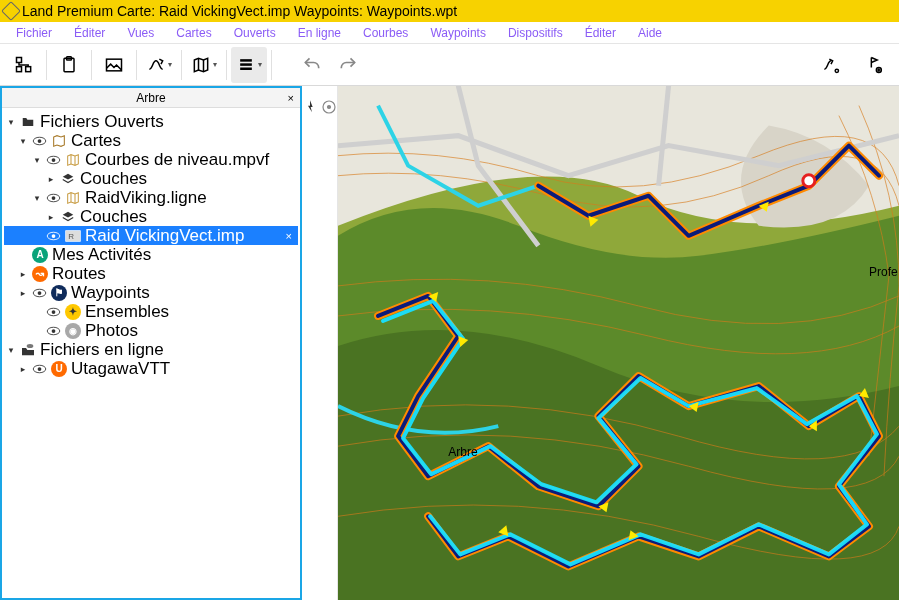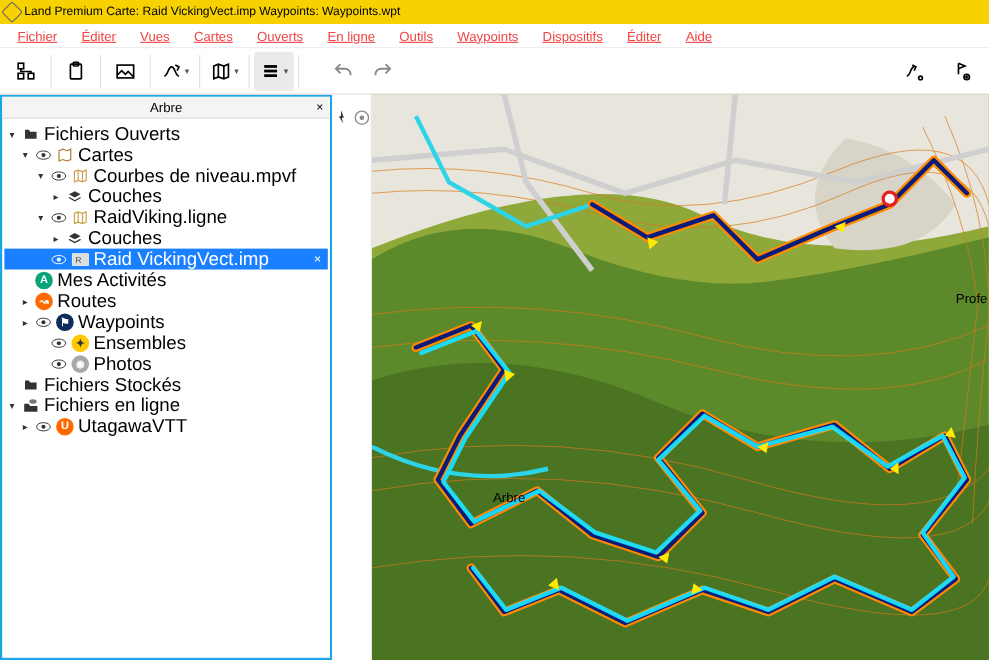--- a/index.html
+++ b/index.html
@@ -1,25 +1,25 @@
 <!DOCTYPE html>
 <html><head>
 <meta charset="utf-8">
 <style>
 * { margin: 0; padding: 0; box-sizing: border-box; font-family: "Segoe UI", Tahoma, sans-serif; font-size: 12px; }
 html, body { width: 899px; height: 600px; overflow: hidden; background: #fff; }
 
 
 .titlebar { height: 22px; background: #f7d200; display: flex; align-items: center; padding-left: 4px; gap: 4px; }
 .titlebar .app-icon { width: 14px; height: 14px; background: #f7d200; border: 1px solid #666; border-radius: 2px; transform: rotate(45deg); }
-.titlebar .title { font-size: 11px; color: #000; }
+.titlebar .title { font-size: 14px; color: #000; }
 
 
 .menubar { height: 22px; background: #fff; display: flex; align-items: center; gap: 22px; padding-left: 16px; border-bottom: 1px solid #e5e5e5; }
-.menubar .menu-item { font-size: 12px; color: #ef4444; cursor: pointer; text-decoration: underline; }
+.menubar .menu-item { font-size: 12px; color: #8b5cf6; cursor: pointer; }
 
 
 .toolbar { height: 42px; background: #fff; display: flex; align-items: center; padding: 0 6px; border-bottom: 1px solid #d9d9d9; position: relative; }
 .toolbar .sep { width: 1px; height: 30px; background: #e0e0e0; margin: 0 4px; }
 .tool-btn { width: 36px; height: 36px; display: inline-flex; align-items: center; justify-content: center; cursor: pointer; border-radius: 3px; }
 .tool-btn.active { background: #eaeaea; }
 .tool-btn.caret::after { content: "▾"; font-size: 8px; color: #555; margin-left: 2px; }
 .toolbar-right { position: absolute; right: 8px; display: flex; gap: 6px; }
 
 
@@ -70,21 +70,21 @@
   <span class="title">Land Premium Carte: Raid VickingVect.imp Waypoints:  Waypoints.wpt</span>
 </div>
 
 <div class="menubar">
   <span class="menu-item">Fichier</span>
   <span class="menu-item">Éditer</span>
   <span class="menu-item">Vues</span>
   <span class="menu-item">Cartes</span>
   <span class="menu-item">Ouverts</span>
   <span class="menu-item">En ligne</span>
-  <span class="menu-item">Outils</span>
+  <span class="menu-item">Courbes</span>
   <span class="menu-item">Waypoints</span>
   <span class="menu-item">Dispositifs</span>
   <span class="menu-item">Éditer</span>
   <span class="menu-item">Aide</span>
 </div>
 
 <div class="toolbar">
   <div class="tool-btn">
     <svg class="ico-svg" viewBox="0 0 24 24" fill="none" stroke="#000" stroke-width="1.8">
         <rect x="3" y="3" width="6" height="6"></rect>
@@ -297,29 +297,20 @@
       <div class="node pad2">
         <span class="tw"> </span>
         <span class="eye"><svg viewBox="0 0 24 16">
               <ellipse cx="12" cy="8" rx="10" ry="6" fill="none" stroke="#333" stroke-width="1.4"></ellipse>
               <circle cx="12" cy="8" r="3" fill="#333"></circle>
             </svg></span>
         <span class="icn pill-gray">◉</span>
         <span class="lbl">Photos</span>
       </div>
 
-      <div class="node pad0">
-        <span class="tw"> </span>
-        <span class="icn">
-            <svg width="14" height="14" viewBox="0 0 24 24" fill="#333">
-              <path d="M3 5h6l2 3h10v11H3z"></path>
-            </svg>
-          </span>
-        <span class="lbl">Fichiers Stockés</span>
-      </div>
 
       <div class="node pad0">
         <span class="tw">▾</span>
         <span class="icn">
             <svg width="16" height="14" viewBox="0 0 24 20" fill="#333">
               <path d="M3 7h6l2 3h10v8H3z"></path>
               <ellipse cx="15" cy="4" rx="5" ry="3" fill="#777"></ellipse>
             </svg>
           </span>
         <span class="lbl">Fichiers en ligne</span>

